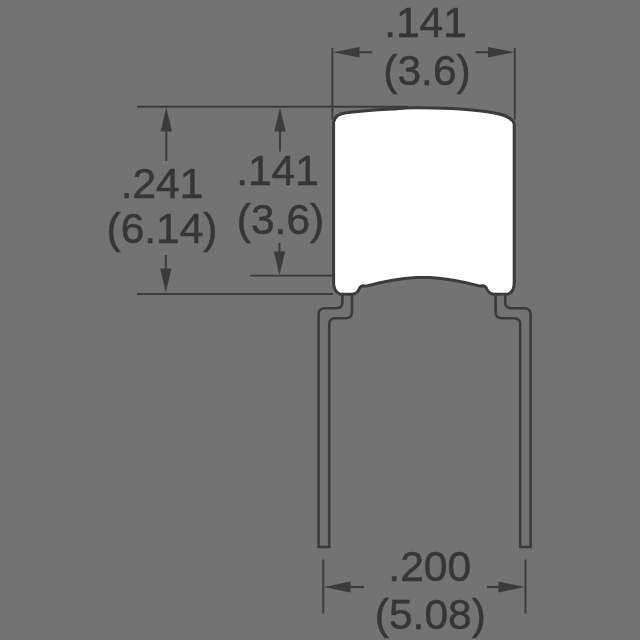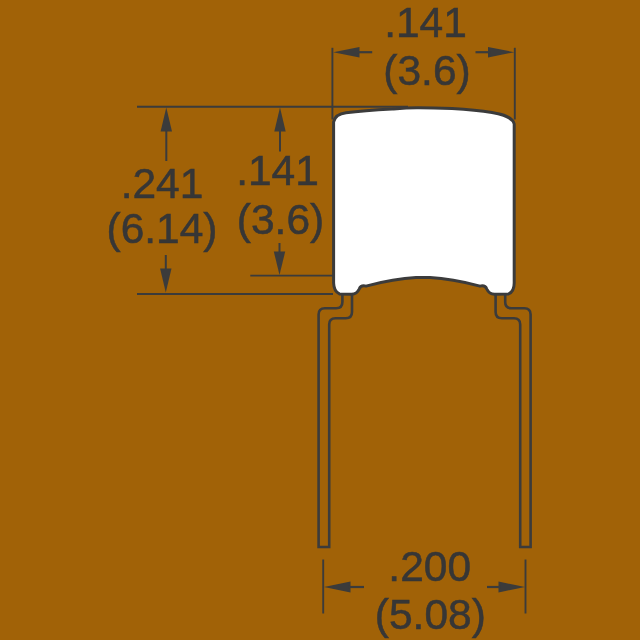--- a/index.html
+++ b/index.html
@@ -1,16 +1,16 @@
 <!DOCTYPE html>
 <html><head>
 <meta charset="utf-8">
 <style>
   html,body{margin:0;padding:0;background:#ffffff;}
-  .wrap{width:640px;height:640px;position:relative;overflow:hidden;background:#a16207;}
+  .wrap{width:640px;height:640px;position:relative;overflow:hidden;background:#737373;}
   svg{position:absolute;left:0;top:0;}
   text{font-family:"Liberation Sans", sans-serif;font-size:42.5px;fill:#363636;stroke:#363636;stroke-width:0.55;}
 </style>
 </head>
 <body>
 
 <div class="wrap">
 <svg width="640" height="640" viewBox="0 0 640 640">
   <g stroke="#3b3b3b" fill="none" stroke-linecap="butt">
 

